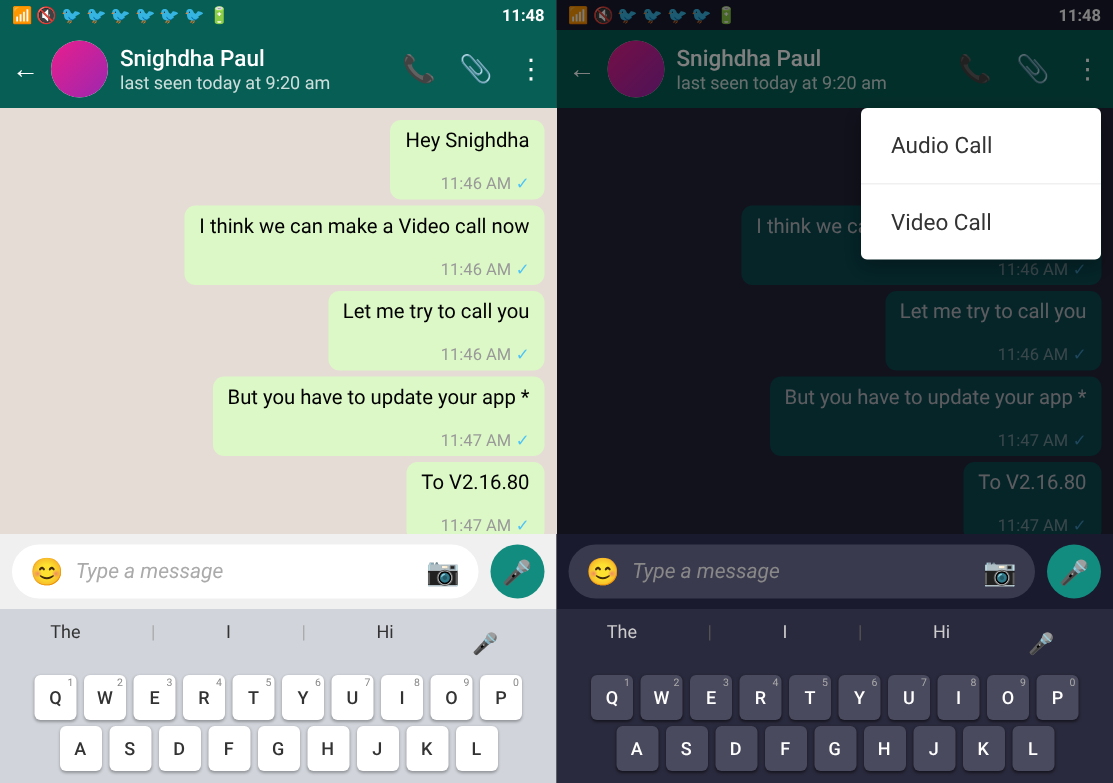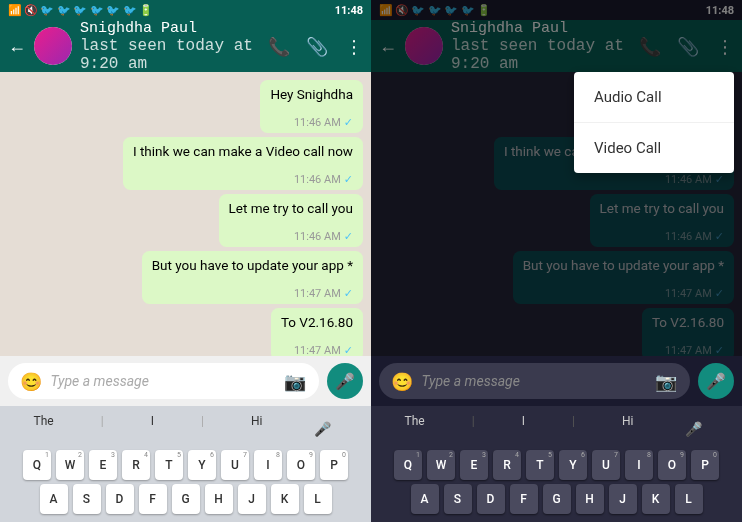--- a/index.html
+++ b/index.html
@@ -101,32 +101,31 @@
 
     .avatar-img {
       width: 100%;
       height: 100%;
       background: linear-gradient(135deg, #e91e8c, #9c27b0);
       border-radius: 50%;
     }
 
     .header-info {
       flex: 1;
-      font-family: Liberation Mono, monospace;
     }
 
     .header-name {
       color: #fff;
       font-size: 15px;
       font-weight: 500;
     }
 
     .header-status {
       color: rgba(255,255,255,0.8);
-      font-size: 16px;
+      font-size: 12px;
     }
 
     .header-icons {
       display: flex;
       align-items: center;
       gap: 16px;
       color: #fff;
     }
 
     .header-icon {

